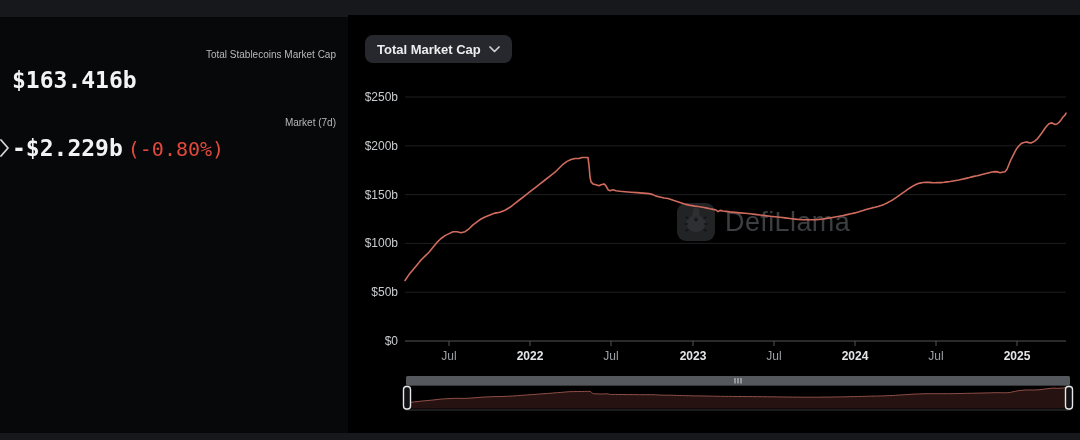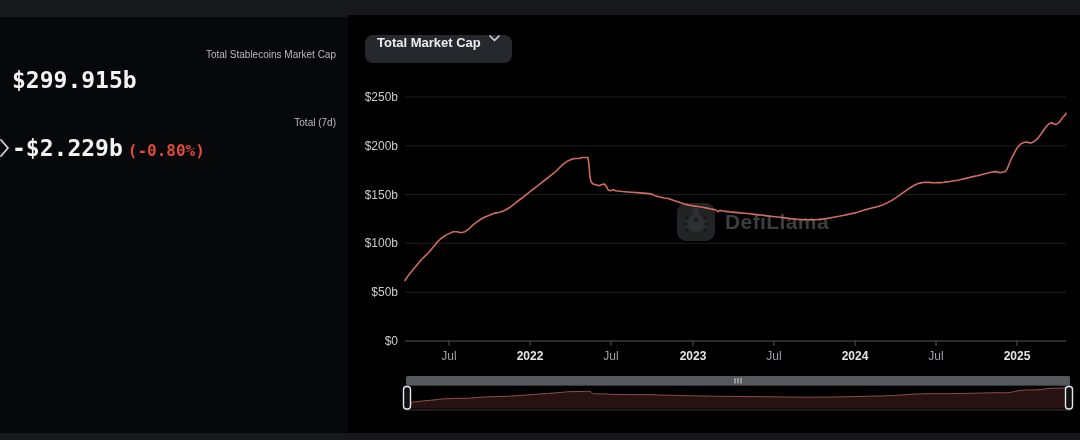--- a/index.html
+++ b/index.html
@@ -21,69 +21,69 @@
     color:#b6b9bc;font-size:10px;line-height:19px;font-weight:400;text-align:right;
   }
   .stat-value{
     margin-top:3px;
     font-family:"DejaVu Sans Mono",monospace;
     font-weight:bold;color:#f2f3f4;font-size:23px;line-height:27px;
     white-space:nowrap;
   }
   .stat-sub{
     font-family:"DejaVu Sans Mono",monospace;
-    font-weight:bold;font-size:16px;margin-left:5px;
+    font-weight:normal;font-size:20px;margin-left:5px;
   }
   .collapse-chevron{
     position:absolute;left:-5px;top:121px;width:16px;height:20px;
   }
 
   
   .chart-panel{
     position:absolute;left:348px;top:15px;width:732px;height:418px;
     background:#000;overflow:hidden;
   }
   .mcap-btn{
     position:absolute;left:17px;top:20px;height:28px;z-index:3;
-    display:inline-flex;align-items:flex-start;gap:8px;padding:0 12px;
+    display:inline-flex;align-items:center;gap:8px;padding:0 12px;
     background:#26282d;border:none;border-radius:8px;cursor:pointer;
     color:#ecedee;font-family:"Liberation Sans",sans-serif;
     font-size:13px;font-weight:bold;
   }
   .watermark{
     position:absolute;left:329px;top:188px;z-index:1;
     display:flex;align-items:center;gap:10px;user-select:none;
   }
   .watermark-text{
-    font-size:21px;font-weight:bold;color:#3d3e41;letter-spacing:.4px;
+    font-size:27px;font-weight:normal;color:#3d3e41;letter-spacing:.4px;
     font-family:"Liberation Sans",sans-serif;
   }
   #chart{position:absolute;left:0;top:0;z-index:2;}
   .ylab{fill:#c9ccce;font-size:12px;font-family:"Liberation Sans",sans-serif;}
   .xlab{fill:#9da0a4;font-size:12px;font-family:"Liberation Sans",sans-serif;}
   .xlab.year{fill:#e3e5e7;font-weight:bold;}
 </style>
 </head>
 <body>
 
 <div class="stage">
 
   <aside class="sidebar">
 
     <svg class="collapse-chevron" viewBox="0 0 16 20">
       <polyline points="6,2 13,10 6,18" fill="none" stroke="#d5d6d8" stroke-width="1.8" stroke-linecap="round" stroke-linejoin="round"></polyline>
     </svg>
 
     <div class="stat" style="top:28px">
       <div class="stat-label">Total Stablecoins Market Cap</div>
-      <div class="stat-value">$299.915b</div>
+      <div class="stat-value">$163.416b</div>
     </div>
 
     <div class="stat" style="top:96px">
-      <div class="stat-label">Total (7d)</div>
+      <div class="stat-label">Market (7d)</div>
       <div class="stat-value"><span>-$2.229b</span><span class="stat-sub" style="color:#e2493d">(-0.80%)</span></div>
     </div>
 
   </aside>
 
   <main class="chart-panel">
 
     <button class="mcap-btn">
       <span>Total Market Cap</span>
       <svg width="11" height="7" viewBox="0 0 11 7">

